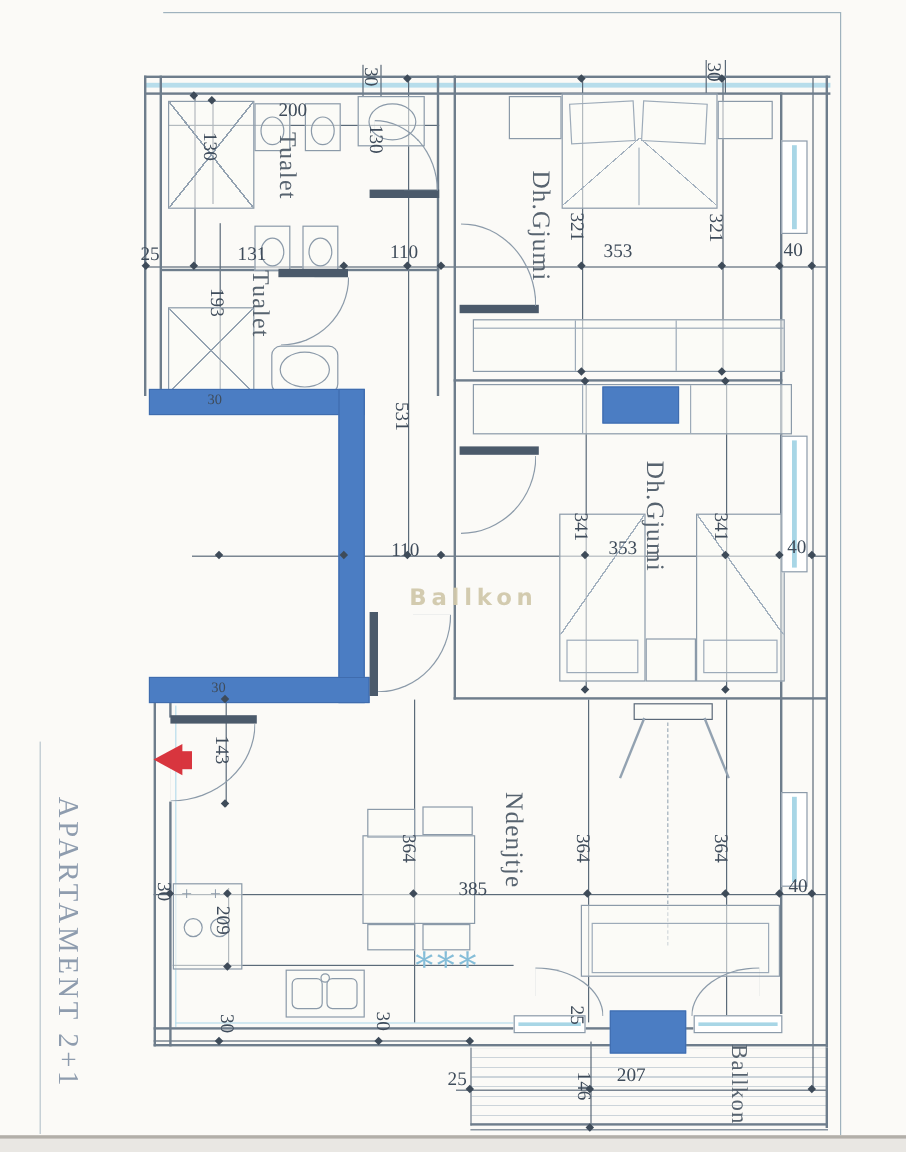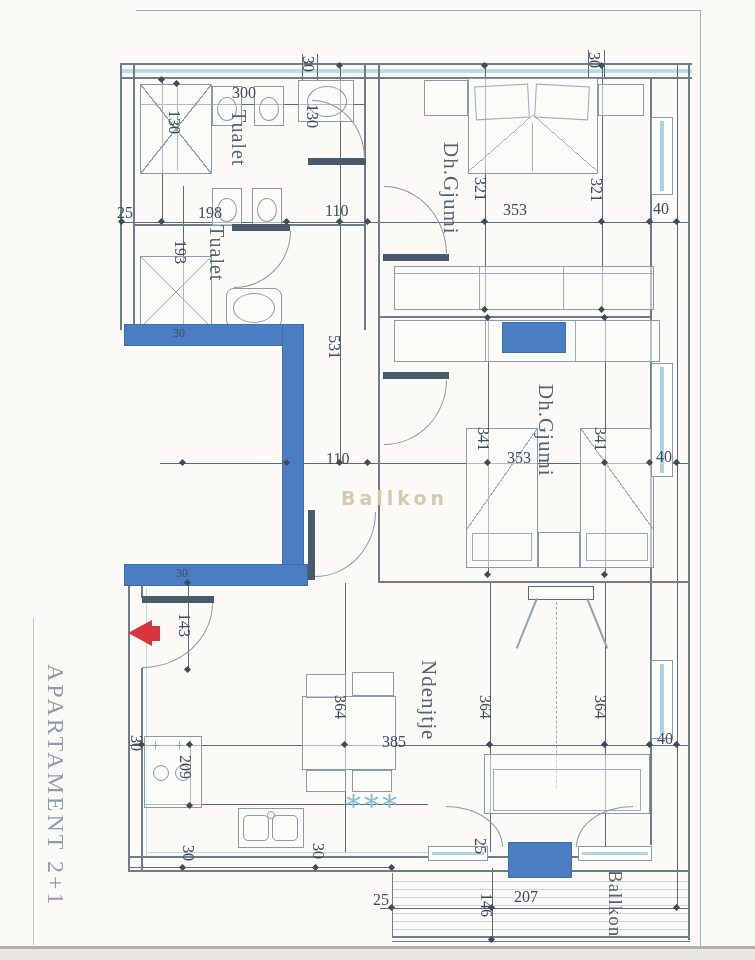--- a/index.html
+++ b/index.html
@@ -234,25 +234,25 @@
   <div id="hatch"></div>
   <div class="arc" style="left:446px;top:806px;width:56px;height:40px;border-top-width:1px;border-right-width:1px;border-top-right-radius:100%;"></div>
   <div class="arc" style="left:576px;top:806px;width:56px;height:40px;border-top-width:1px;border-left-width:1px;border-top-left-radius:100%;"></div>
 
   <div id="apt">APARTAMENT 2+1</div>
   <div id="wm2">Ballkon</div>
 
   <div id="gen">
       <div class="dim v" style="left: 300px; top: 56px;">30</div>
       <div class="dim v" style="left: 586px; top: 52px;">30</div>
-      <div class="dim" style="left: 232px; top: 85px;">300</div>
+      <div class="dim" style="left: 232px; top: 85px;">200</div>
       <div class="dim v" style="left: 166px; top: 110px;">130</div>
       <div class="dim v" style="left: 304px; top: 104px;">130</div>
       <div class="dim" style="left: 117px; top: 205px;">25</div>
-      <div class="dim" style="left: 198px; top: 205px;">198</div>
+      <div class="dim" style="left: 198px; top: 205px;">131</div>
       <div class="dim" style="left: 325px; top: 203px;">110</div>
       <div class="dim v" style="left: 472px; top: 177px;">321</div>
       <div class="dim" style="left: 503px; top: 202px;">353</div>
       <div class="dim v" style="left: 588px; top: 178px;">321</div>
       <div class="dim" style="left: 653px; top: 201px;">40</div>
       <div class="dim v" style="left: 172px; top: 240px;">193</div>
       <div class="dim v" style="left: 326px; top: 335px;">531</div>
       <div class="dim" style="left: 173px; top: 327px; font-size: 12px;">30</div>
       <div class="dim" style="left: 326px; top: 451px;">110</div>
       <div class="dim v" style="left: 475px; top: 427px;">341</div>

